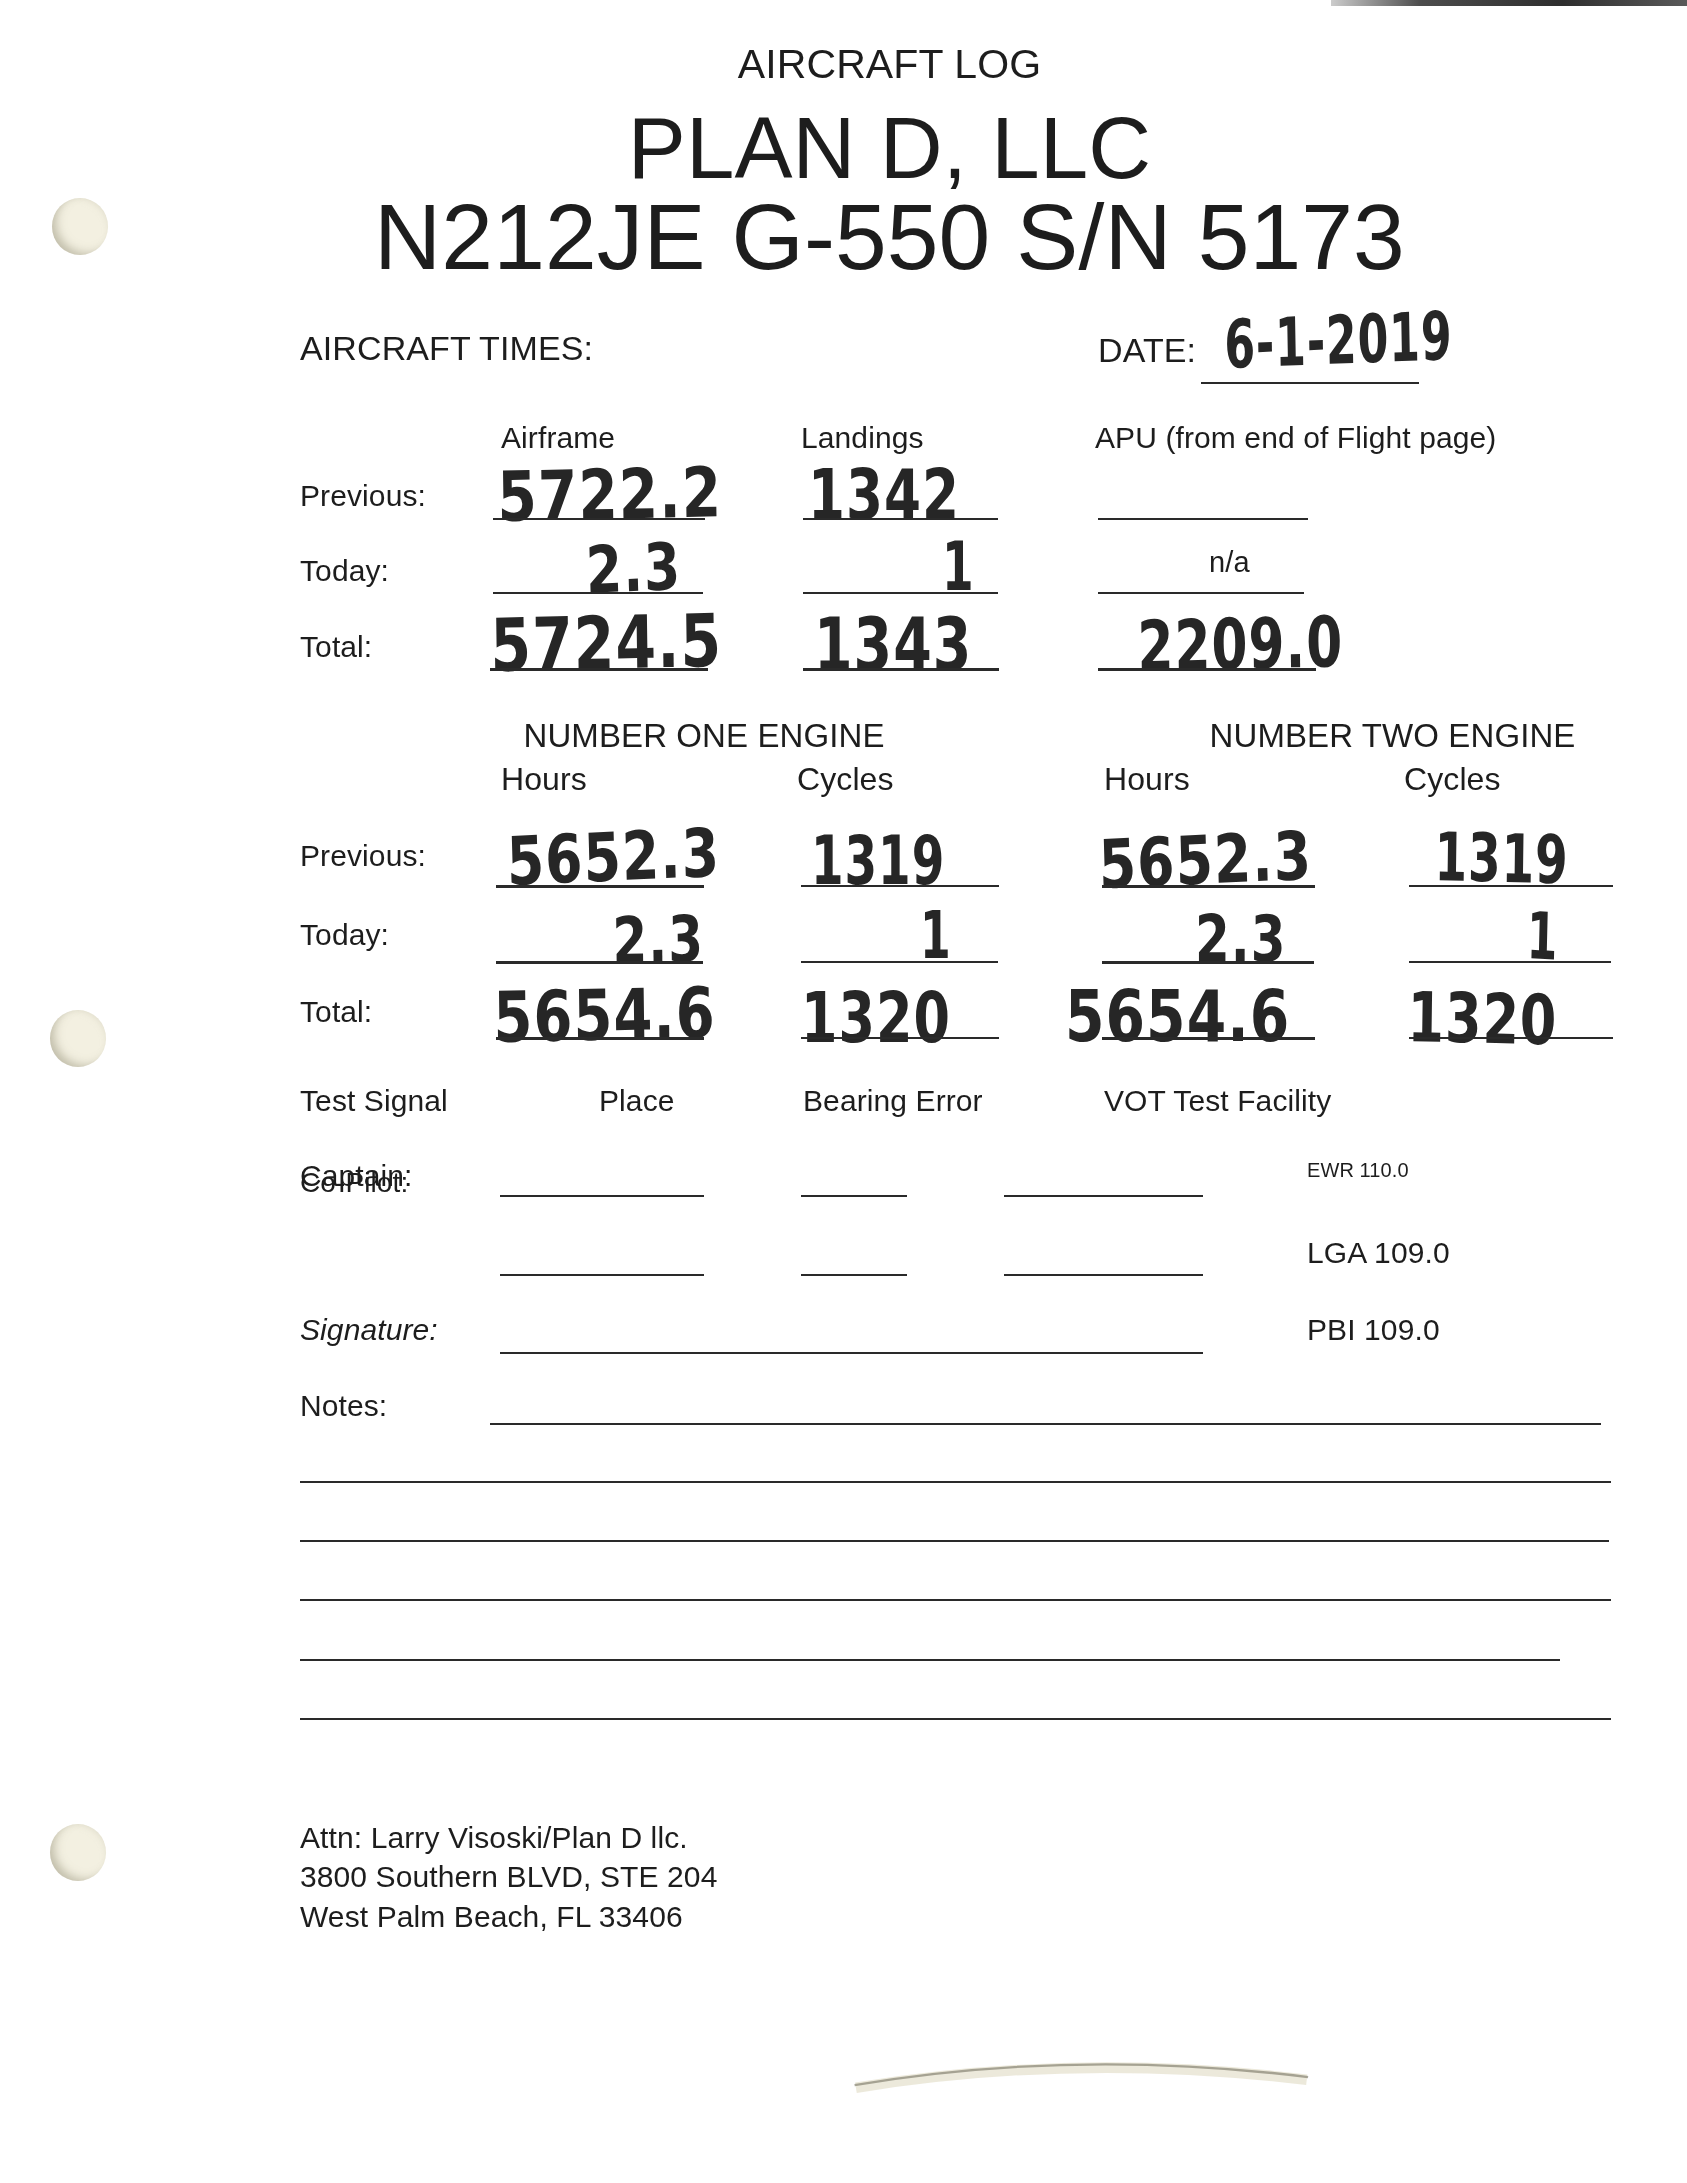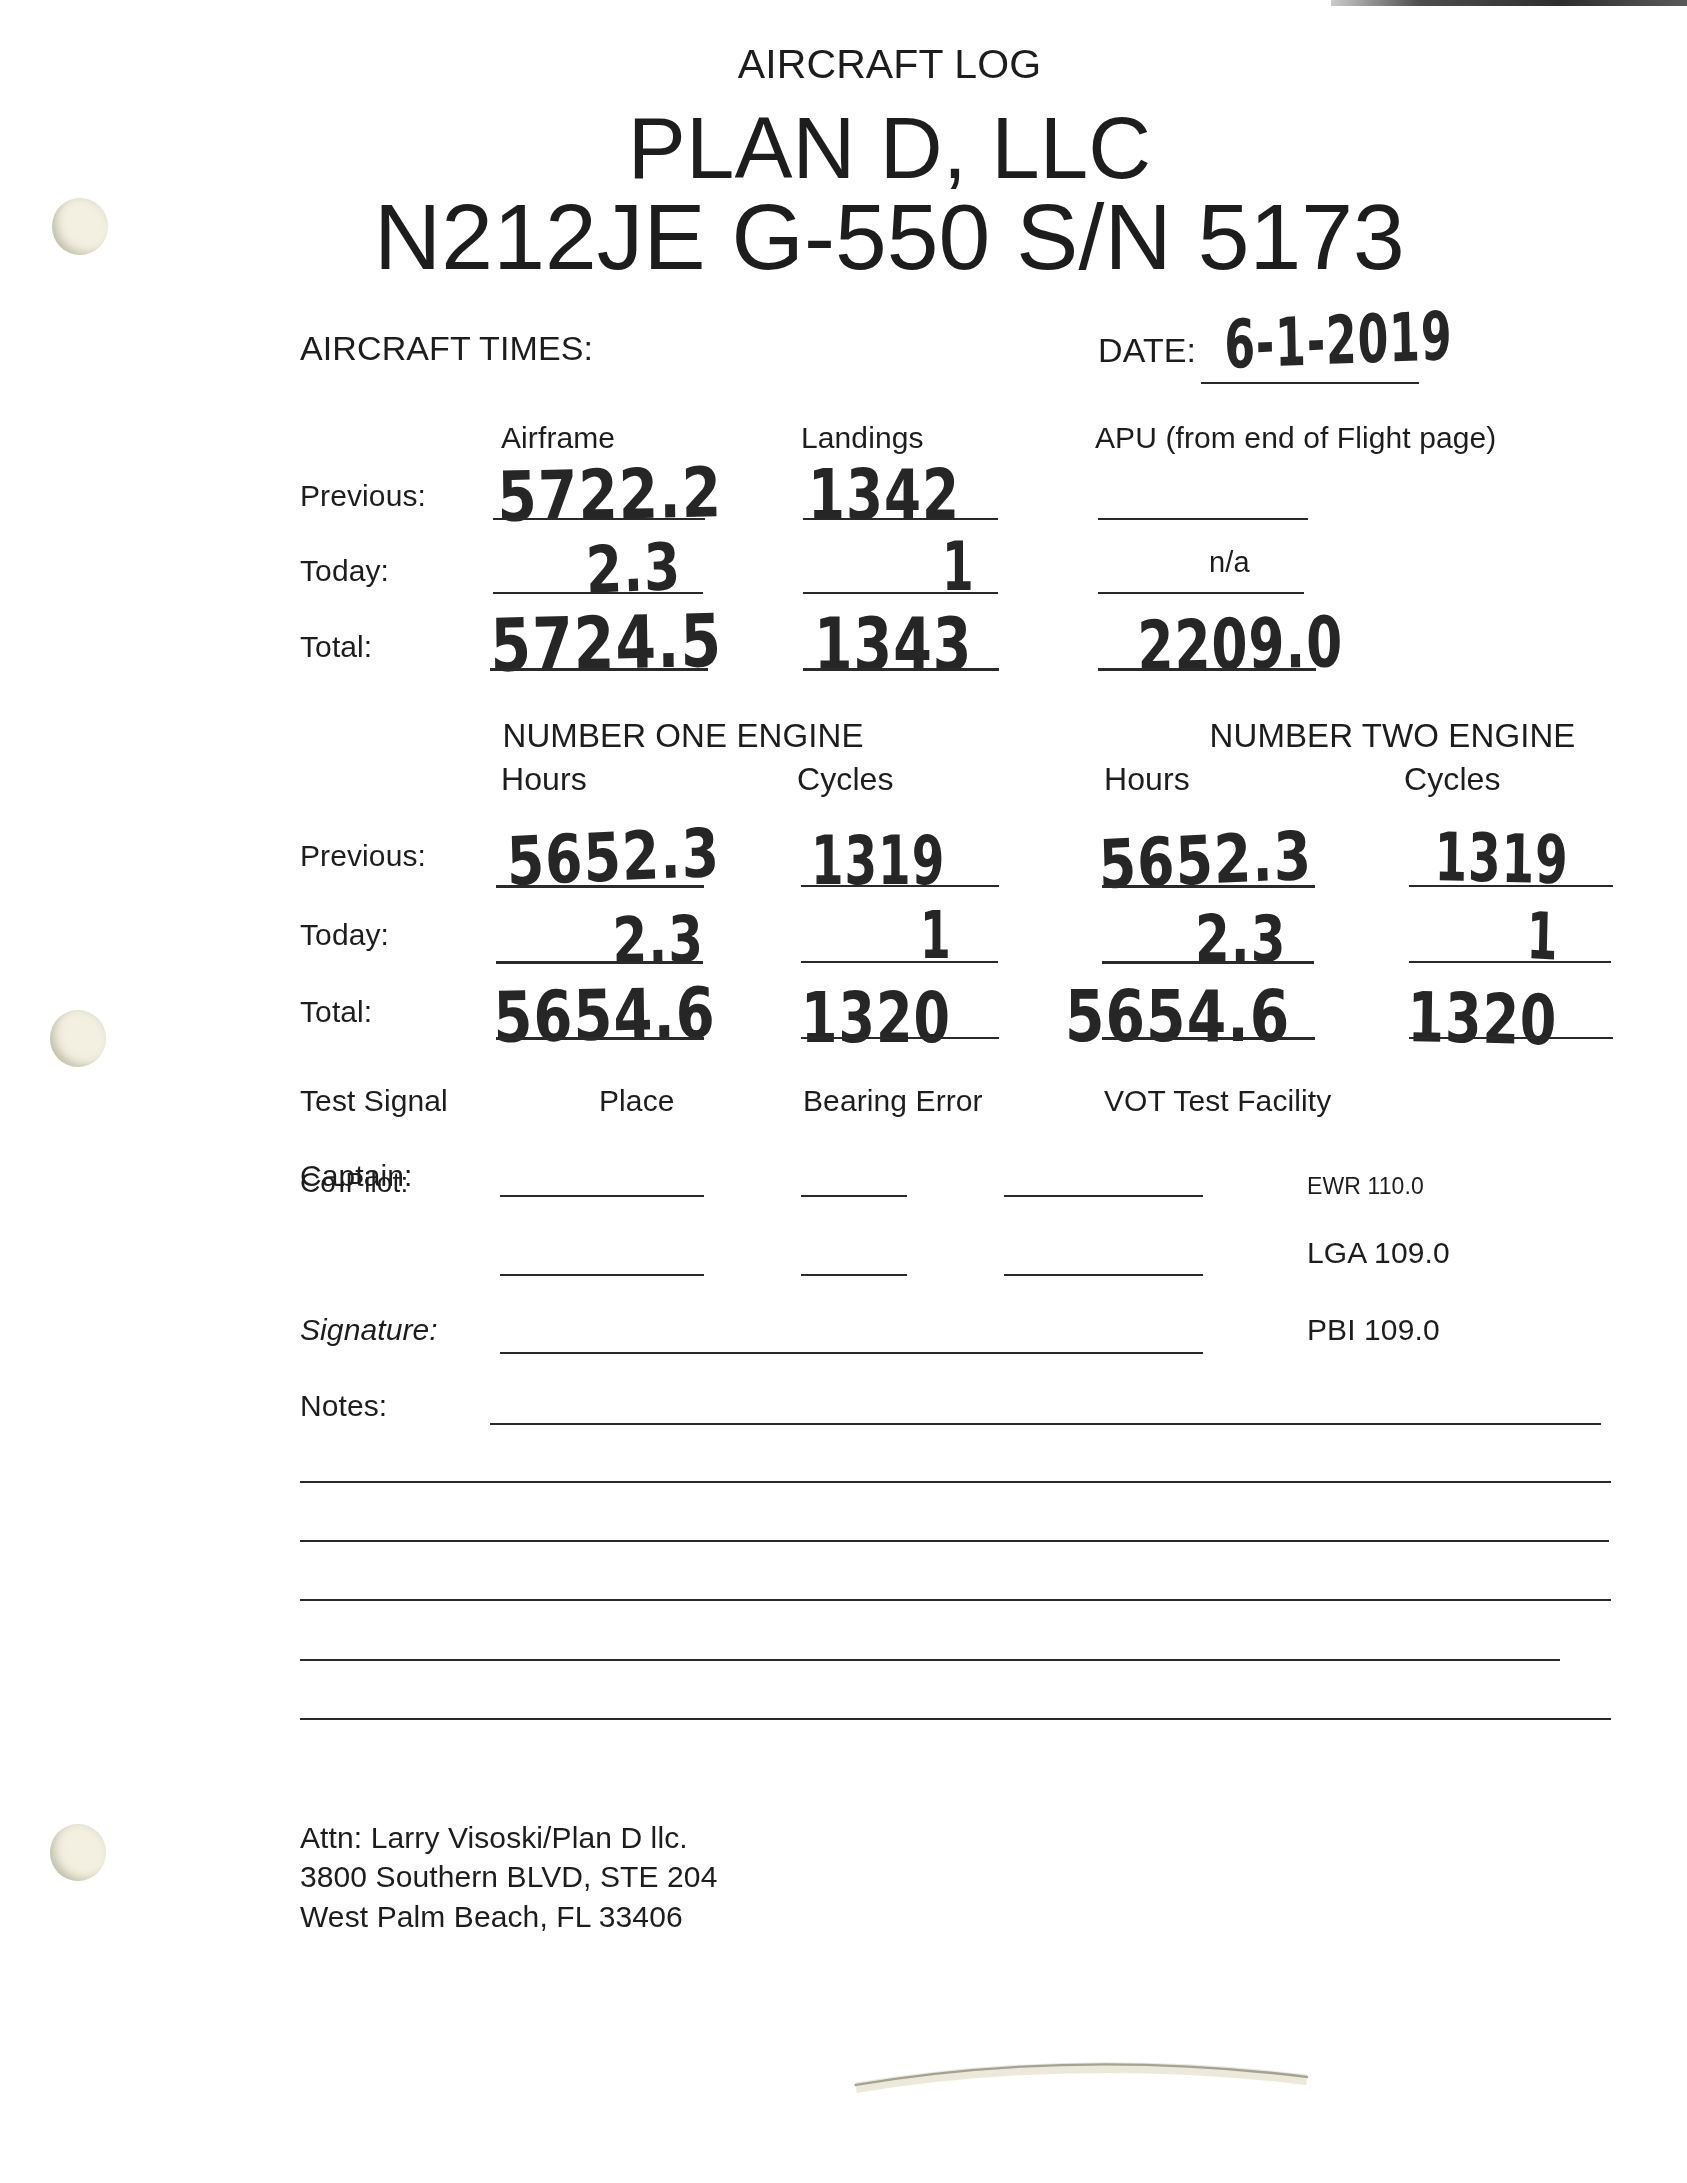--- a/index.html
+++ b/index.html
@@ -90,21 +90,21 @@
   <div class="line" style="left:1098px; top:592px; width:206px;"></div>
 
   <div class="pr" style="left:300px; top:630px; font-size:30px;">Total:</div>
   <div class="hw" style="left:491px;  top:603px; font-size:73px; transform:scaleX(0.8) rotate(-1deg);">5724.5</div>
   <div class="hw" style="left:814px; top:602px; font-size:73px; transform:scaleX(0.76);">1343</div>
   <div class="hw" style="left:1138px; top:606px; font-size:70px; transform:scaleX(0.74) rotate(-1deg);">2209.0</div>
   <div class="line" style="left:490px;  top:668px; width:218px; border-top-width:3.3px;"></div>
   <div class="line" style="left:803px; top:668px; width:196px; border-top-width:3.3px;"></div>
   <div class="line" style="left:1098px; top:668px; width:218px; border-top-width:3.3px;"></div>
 
-  <div class="pr" style="left:498px;  top:717px; width:370px; text-align:center; font-size:33px;">NUMBER ONE ENGINE</div>
+  <div class="pr" style="left:519px;  top:717px; width:370px; text-align:center; font-size:33px;">NUMBER ONE ENGINE</div>
   <div class="pr" style="left:1204px; top:717px; width:377px; text-align:center; font-size:33px;">NUMBER TWO ENGINE</div>
   <div class="pr" style="left:501px;  top:761px; font-size:32px;">Hours</div>
   <div class="pr" style="left:797px; top:761px; font-size:32px;">Cycles</div>
   <div class="pr" style="left:1104px; top:761px; font-size:32px;">Hours</div>
   <div class="pr" style="left:1404px; top:761px; font-size:32px;">Cycles</div>
 
   <div class="pr" style="left:300px; top:839px; font-size:30px;">Previous:</div>
   <div class="hw" style="left:508px;  top:823px; font-size:67px; transform:scaleX(0.8) rotate(-2deg);">5652.3</div>
   <div class="hw" style="left:811px; top:822px; font-size:67px; transform:scaleX(0.7);">1319</div>
   <div class="hw" style="left:1100px; top:826px; font-size:67px; transform:scaleX(0.8) rotate(-2deg);">5652.3</div>
@@ -133,21 +133,21 @@
   <div class="line" style="left:801px; top:1037px; width:198px;"></div>
   <div class="line" style="left:1102px; top:1037px; width:213px; border-top-width:3.3px;"></div>
   <div class="line" style="left:1409px; top:1037px; width:204px;"></div>
 
   <div class="pr" style="left:300px;  top:1084px; font-size:30px;text-align:right;">Test Signal</div>
   <div class="pr" style="left:599px;  top:1084px; font-size:30px;">Place</div>
   <div class="pr" style="left:803px; top:1084px; font-size:30px;">Bearing Error</div>
   <div class="pr" style="left:1104px; top:1084px; font-size:30px;">VOT Test Facility</div>
 
   <div class="pr" style="left:300px;  top:1159px; font-size:30px;">Captain:</div>
-  <div class="pr" style="left:1307px; top:1159px; font-size:23px;margin-top:14px;">EWR 110.0</div>
+  <div class="pr" style="left:1307px; top:1159px; font-size:20px;">EWR 110.0</div>
   <div class="line" style="left:500px;  top:1195px; width:204px;"></div>
   <div class="line" style="left:801px; top:1195px; width:106px;"></div>
   <div class="line" style="left:1004px; top:1195px; width:199px;"></div>
 
   <div class="pr" style="left:300px;  top:1167px; font-size:28px;">Co-Pilot:</div>
   <div class="pr" style="left:1307px; top:1236px; font-size:30px;">LGA 109.0</div>
   <div class="line" style="left:500px;  top:1274px; width:204px;"></div>
   <div class="line" style="left:801px; top:1274px; width:106px;"></div>
   <div class="line" style="left:1004px; top:1274px; width:199px;"></div>
 

